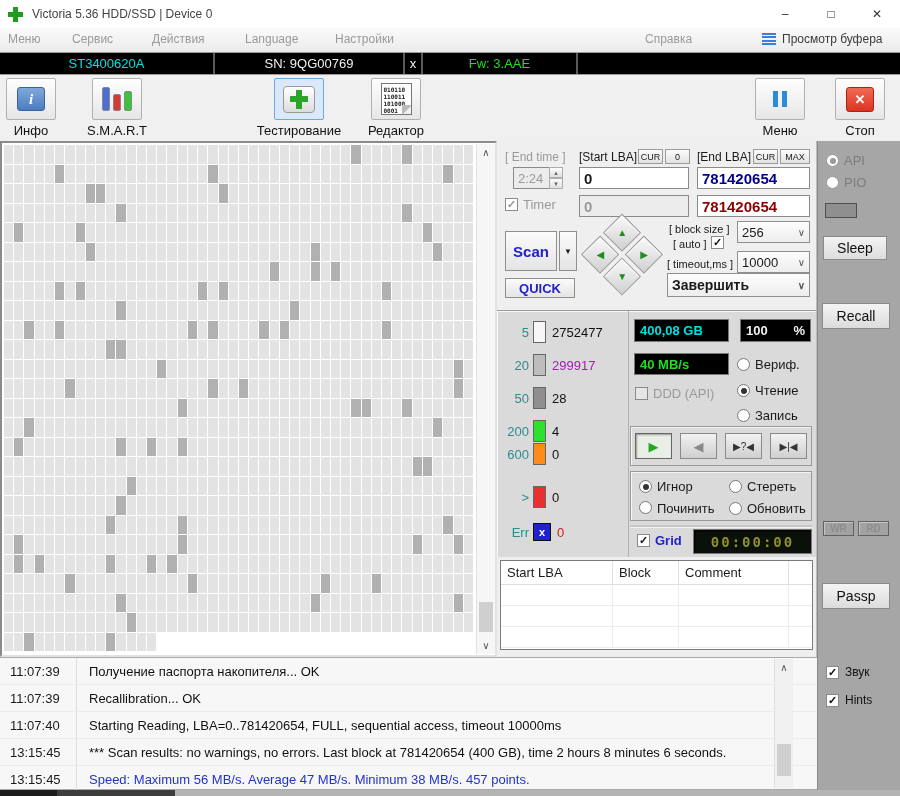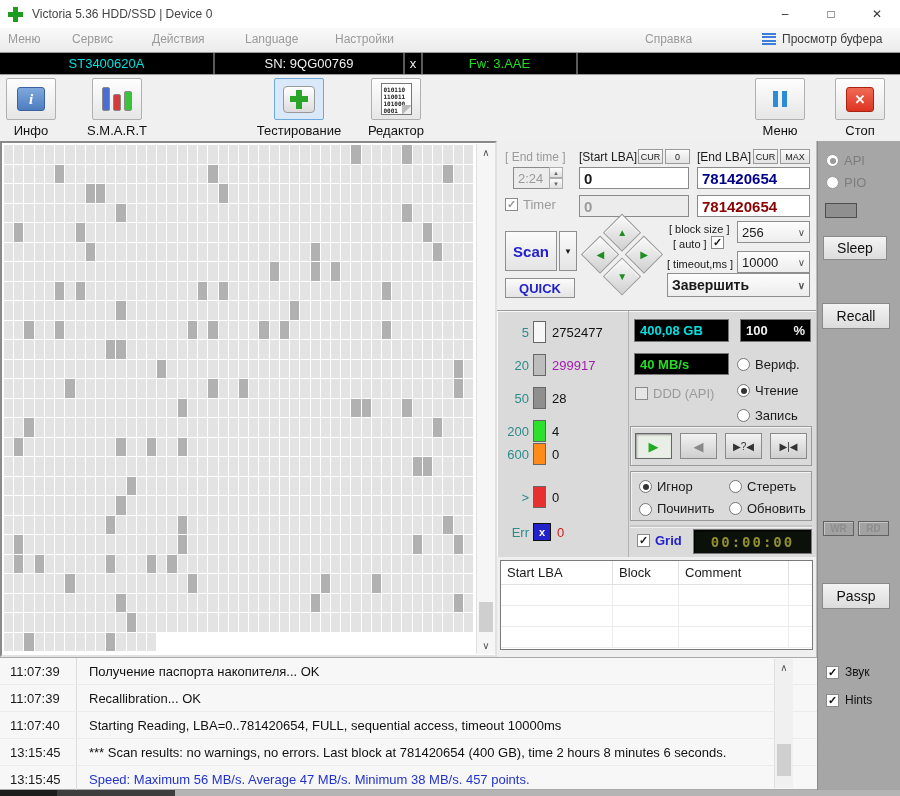--- a/index.html
+++ b/index.html
@@ -1506,21 +1506,21 @@
       <span style="position:absolute;left:8px;top:7px;display:flex;align-items:center">
         <span class="radio">
             <i></i>
           </span>
           <span class="rlab">Игнор</span>
         </span>
       <span style="position:absolute;left:98px;top:7px;display:flex;align-items:center">
         <span class="radio"></span>
           <span class="rlab">Стереть</span>
         </span>
-      <span style="position:absolute;left:8px;top:29px;display:flex;align-items:flex-end">
+      <span style="position:absolute;left:8px;top:29px;display:flex;align-items:flex-start">
         <span class="radio"></span>
           <span class="rlab">Починить</span>
         </span>
       <span style="position:absolute;left:98px;top:29px;display:flex;align-items:center">
         <span class="radio"></span>
           <span class="rlab">Обновить</span>
         </span>
     </div>
 
     <div style="position:absolute;left:133px;top:214px;width:182px;height:2px;background:#c6c6c6;box-shadow:0 1px 0 #f2f2f2"></div>

